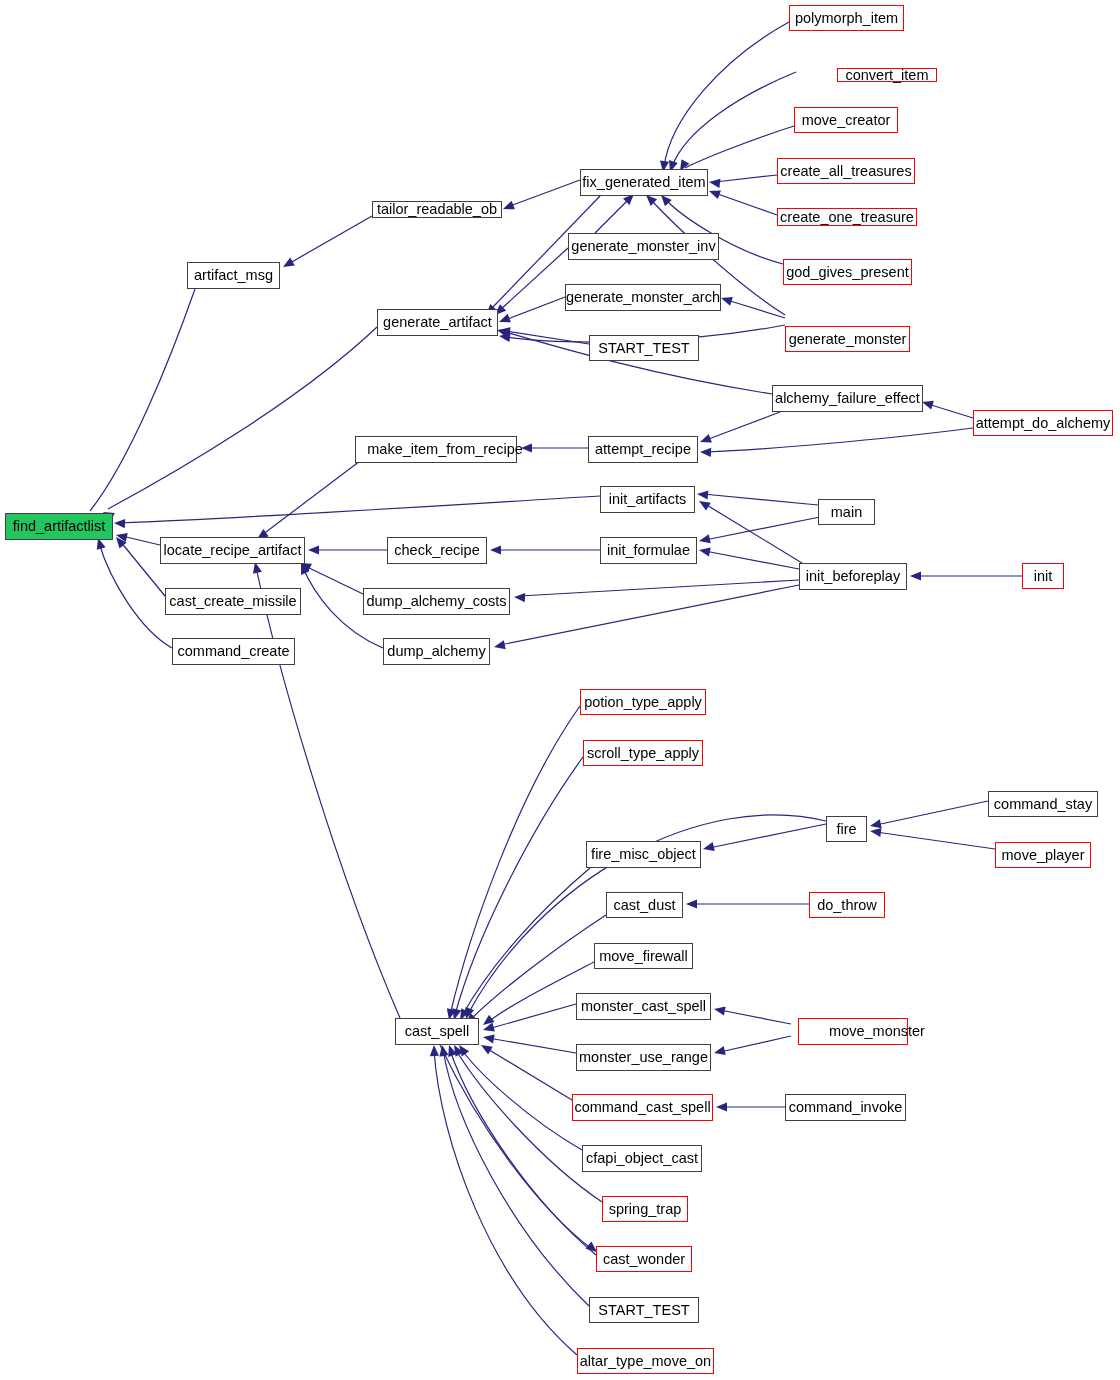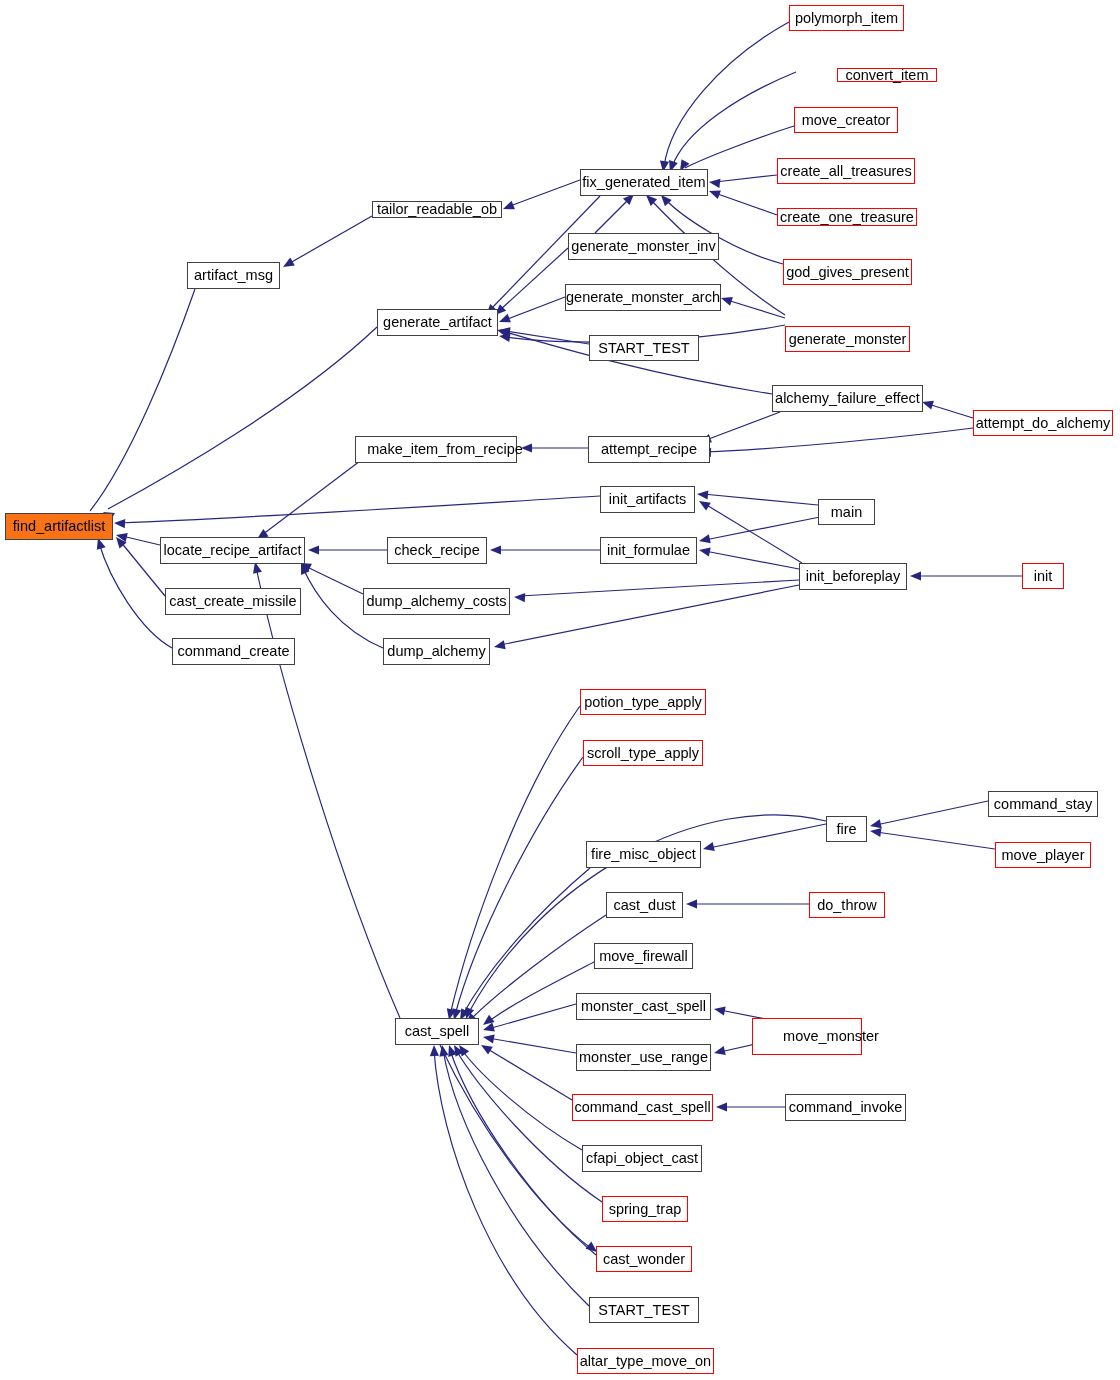--- a/index.html
+++ b/index.html
@@ -35,21 +35,21 @@
     color: #000000;
     white-space: nowrap;
     line-height: 1;
     letter-spacing: 0px;
     z-index: 5;
   }
   .node.red {
     border-color: #ff0000;
   }
   .node.root {
-    background: #f97316;
+    background: #22c55e;
     border-color: #404040;
   }
 </style>
 </head>
 <body>
 
 <div id="canvas">
   <svg id="edges" viewBox="0 0 1120 1380" xmlns="http://www.w3.org/2000/svg">
       <path d="M 195,289 C 170,360 130,460 90,511" fill="none" stroke="#26267f" stroke-width="1.2"></path>
       <polygon points="0,0 -11,-4.6 -11,4.6" fill="#26267f" transform="translate(88,513) rotate(-62)"></polygon>
@@ -223,21 +223,21 @@
     </div>
     <div class="node" style="left: 772px; top: 385px; width: 151px; height: 27px;">
       <span>alchemy_failure_effect</span>
     </div>
     <div class="node red" style="left: 973px; top: 410px; width: 140px; height: 26px;">
       <span>attempt_do_alchemy</span>
     </div>
     <div class="node" style="left: 355px; top: 436px; width: 162px; height: 27px; padding-left: 18px;">
       <span>make_item_from_recipe</span>
     </div>
-    <div class="node" style="left: 588px; top: 436px; width: 122px; height: 27px; text-align: center;">
+    <div class="node" style="left: 588px; top: 436px; width: 110px; height: 27px; text-align: center;">
       <span>attempt_recipe</span>
     </div>
     <div class="node" style="left: 600px; top: 486px; width: 95px; height: 27px;">
       <span>init_artifacts</span>
     </div>
     <div class="node" style="left: 818px; top: 499px; width: 57px; height: 26px;">
       <span>main</span>
     </div>
     <div class="node" style="left: 160px; top: 537px; width: 145px; height: 27px;">
       <span>locate_recipe_artifact</span>
@@ -292,21 +292,21 @@
     </div>
     <div class="node" style="left: 594px; top: 943px; width: 99px; height: 26px;">
       <span>move_firewall</span>
     </div>
     <div class="node" style="left: 576px; top: 993px; width: 135px; height: 27px;">
       <span>monster_cast_spell</span>
     </div>
     <div class="node" style="left: 395px; top: 1018px; width: 84px; height: 27px;">
       <span>cast_spell</span>
     </div>
-    <div class="node red" style="left: 752px; top: 1018px; width: 110px; height: 37px; padding-left: 48px;">
+    <div class="node red" style="left: 798px; top: 1018px; width: 110px; height: 27px; padding-left: 48px;">
       <span>move_monster</span>
     </div>
     <div class="node" style="left: 576px; top: 1044px; width: 135px; height: 27px;">
       <span>monster_use_range</span>
     </div>
     <div class="node red" style="left: 572px; top: 1094px; width: 141px; height: 27px;">
       <span>command_cast_spell</span>
     </div>
     <div class="node" style="left: 785px; top: 1094px; width: 121px; height: 27px;">
       <span>command_invoke</span>

